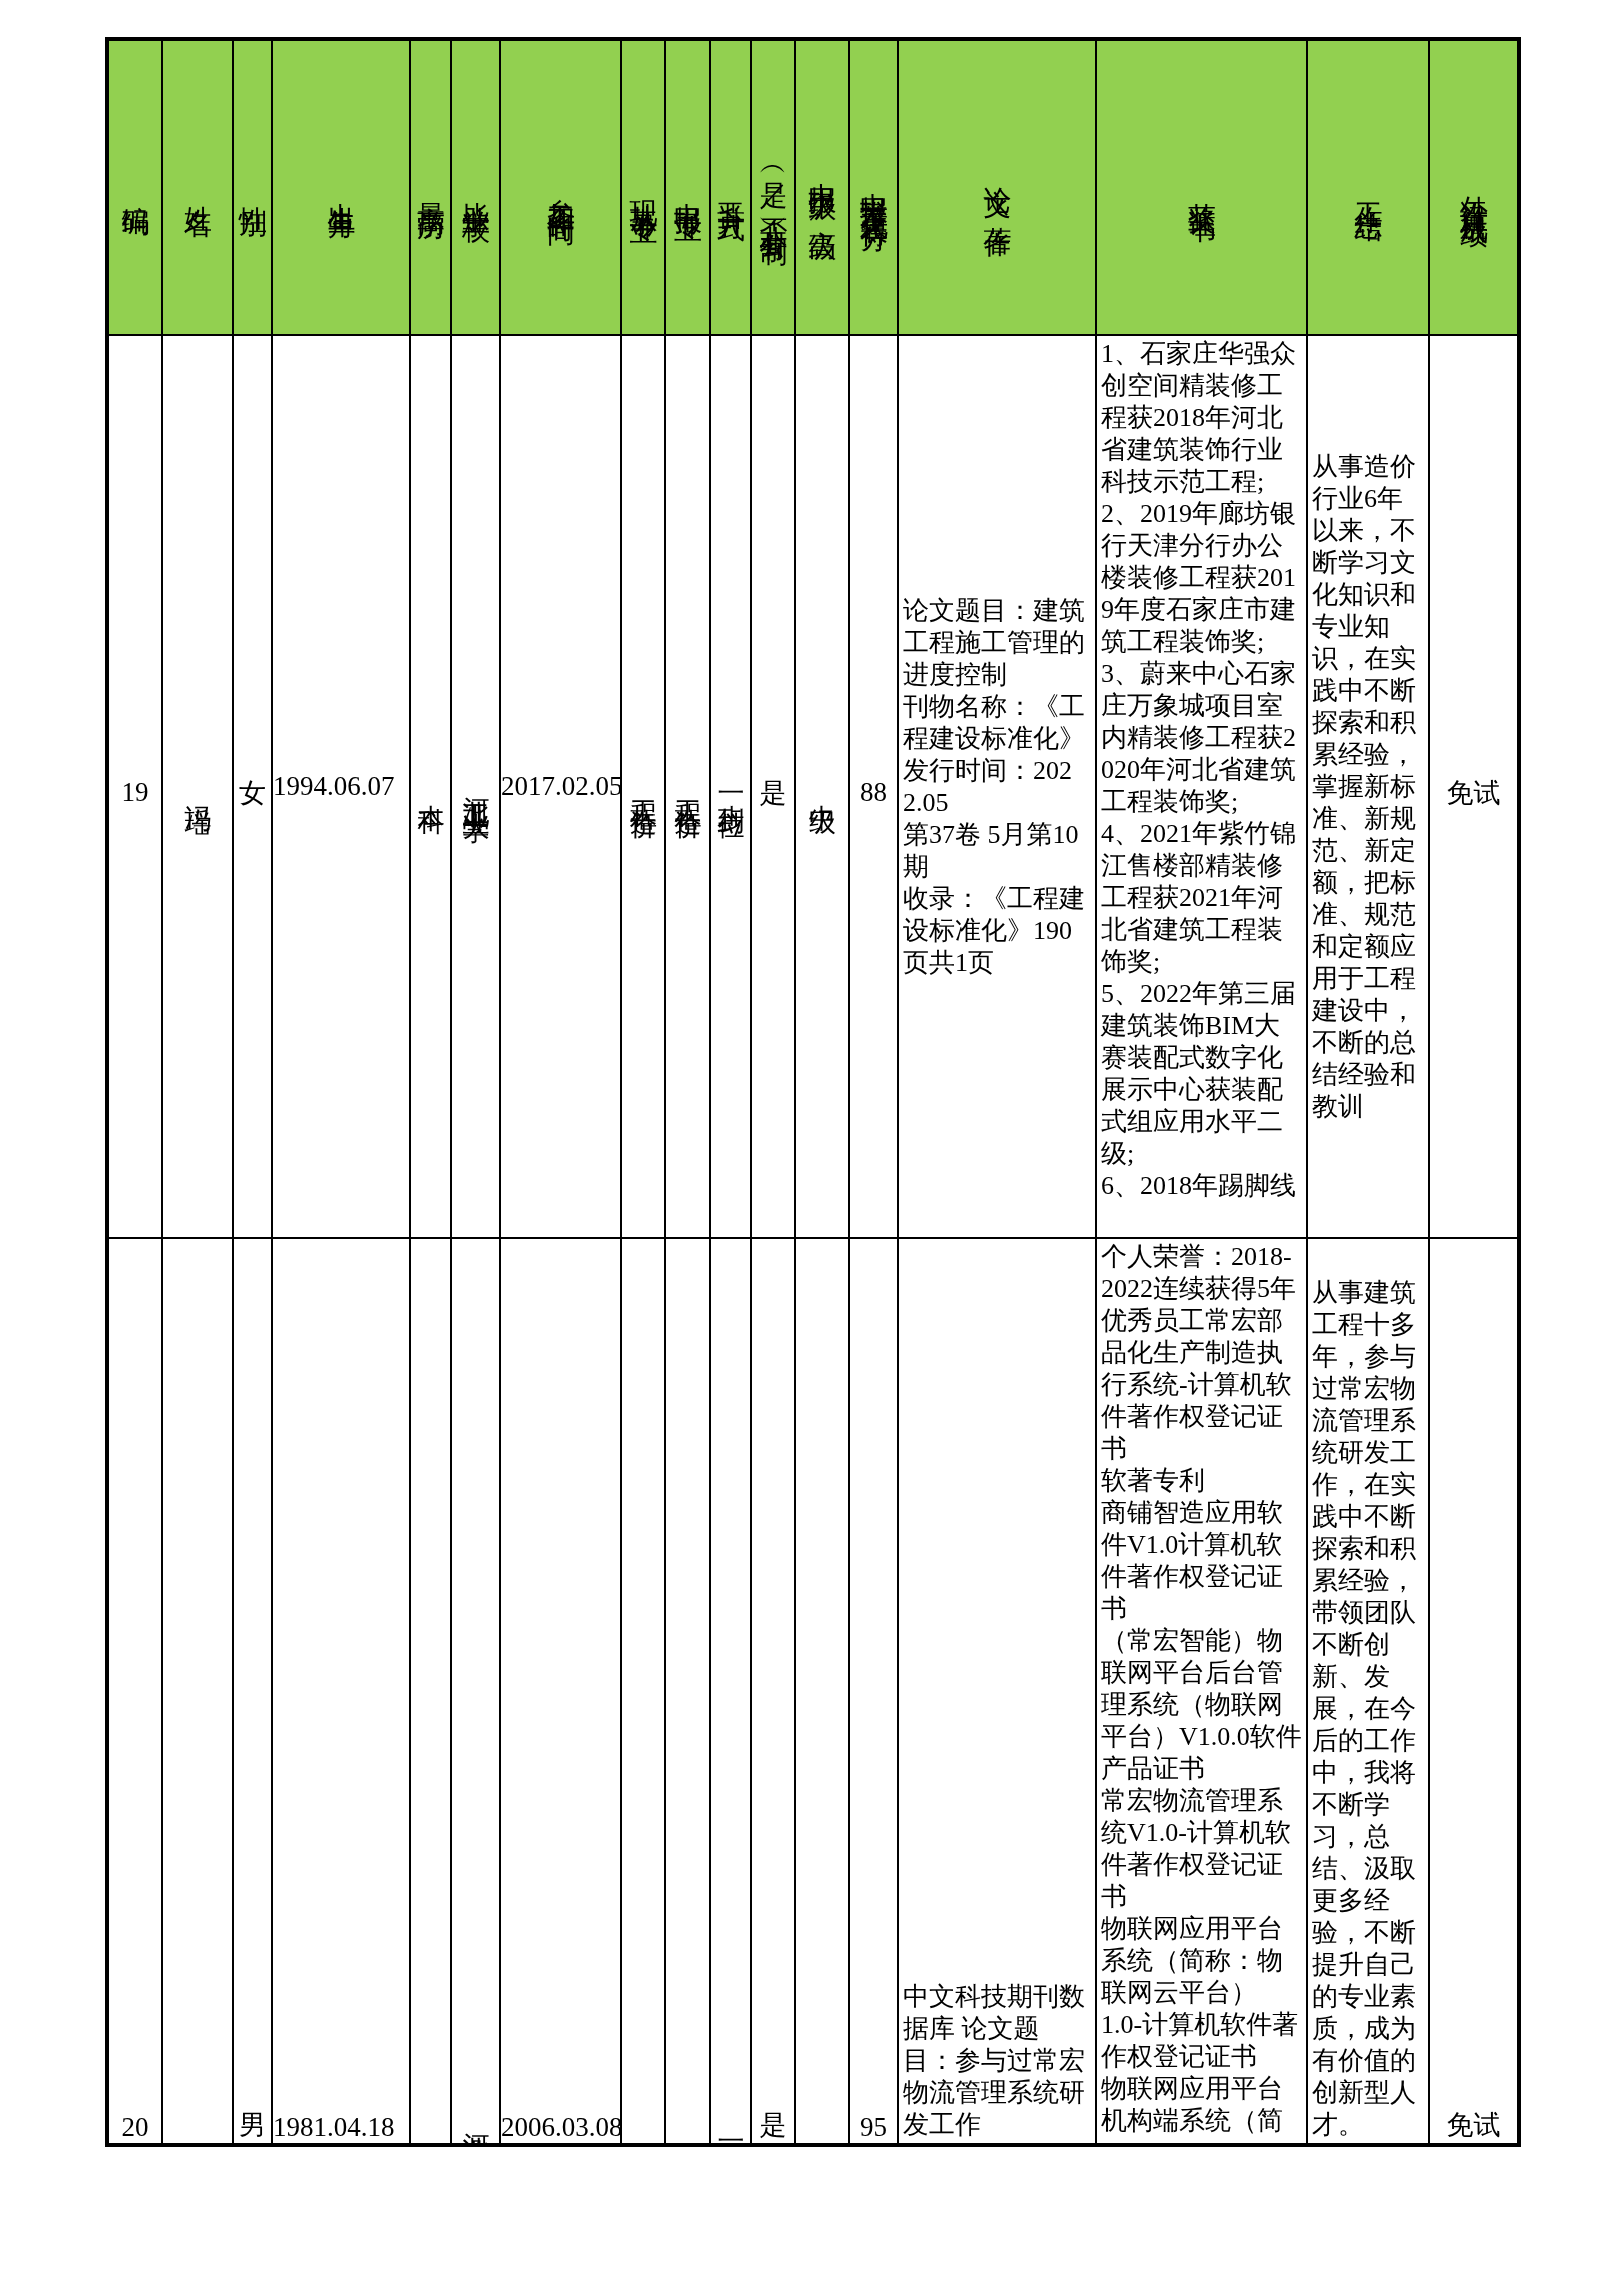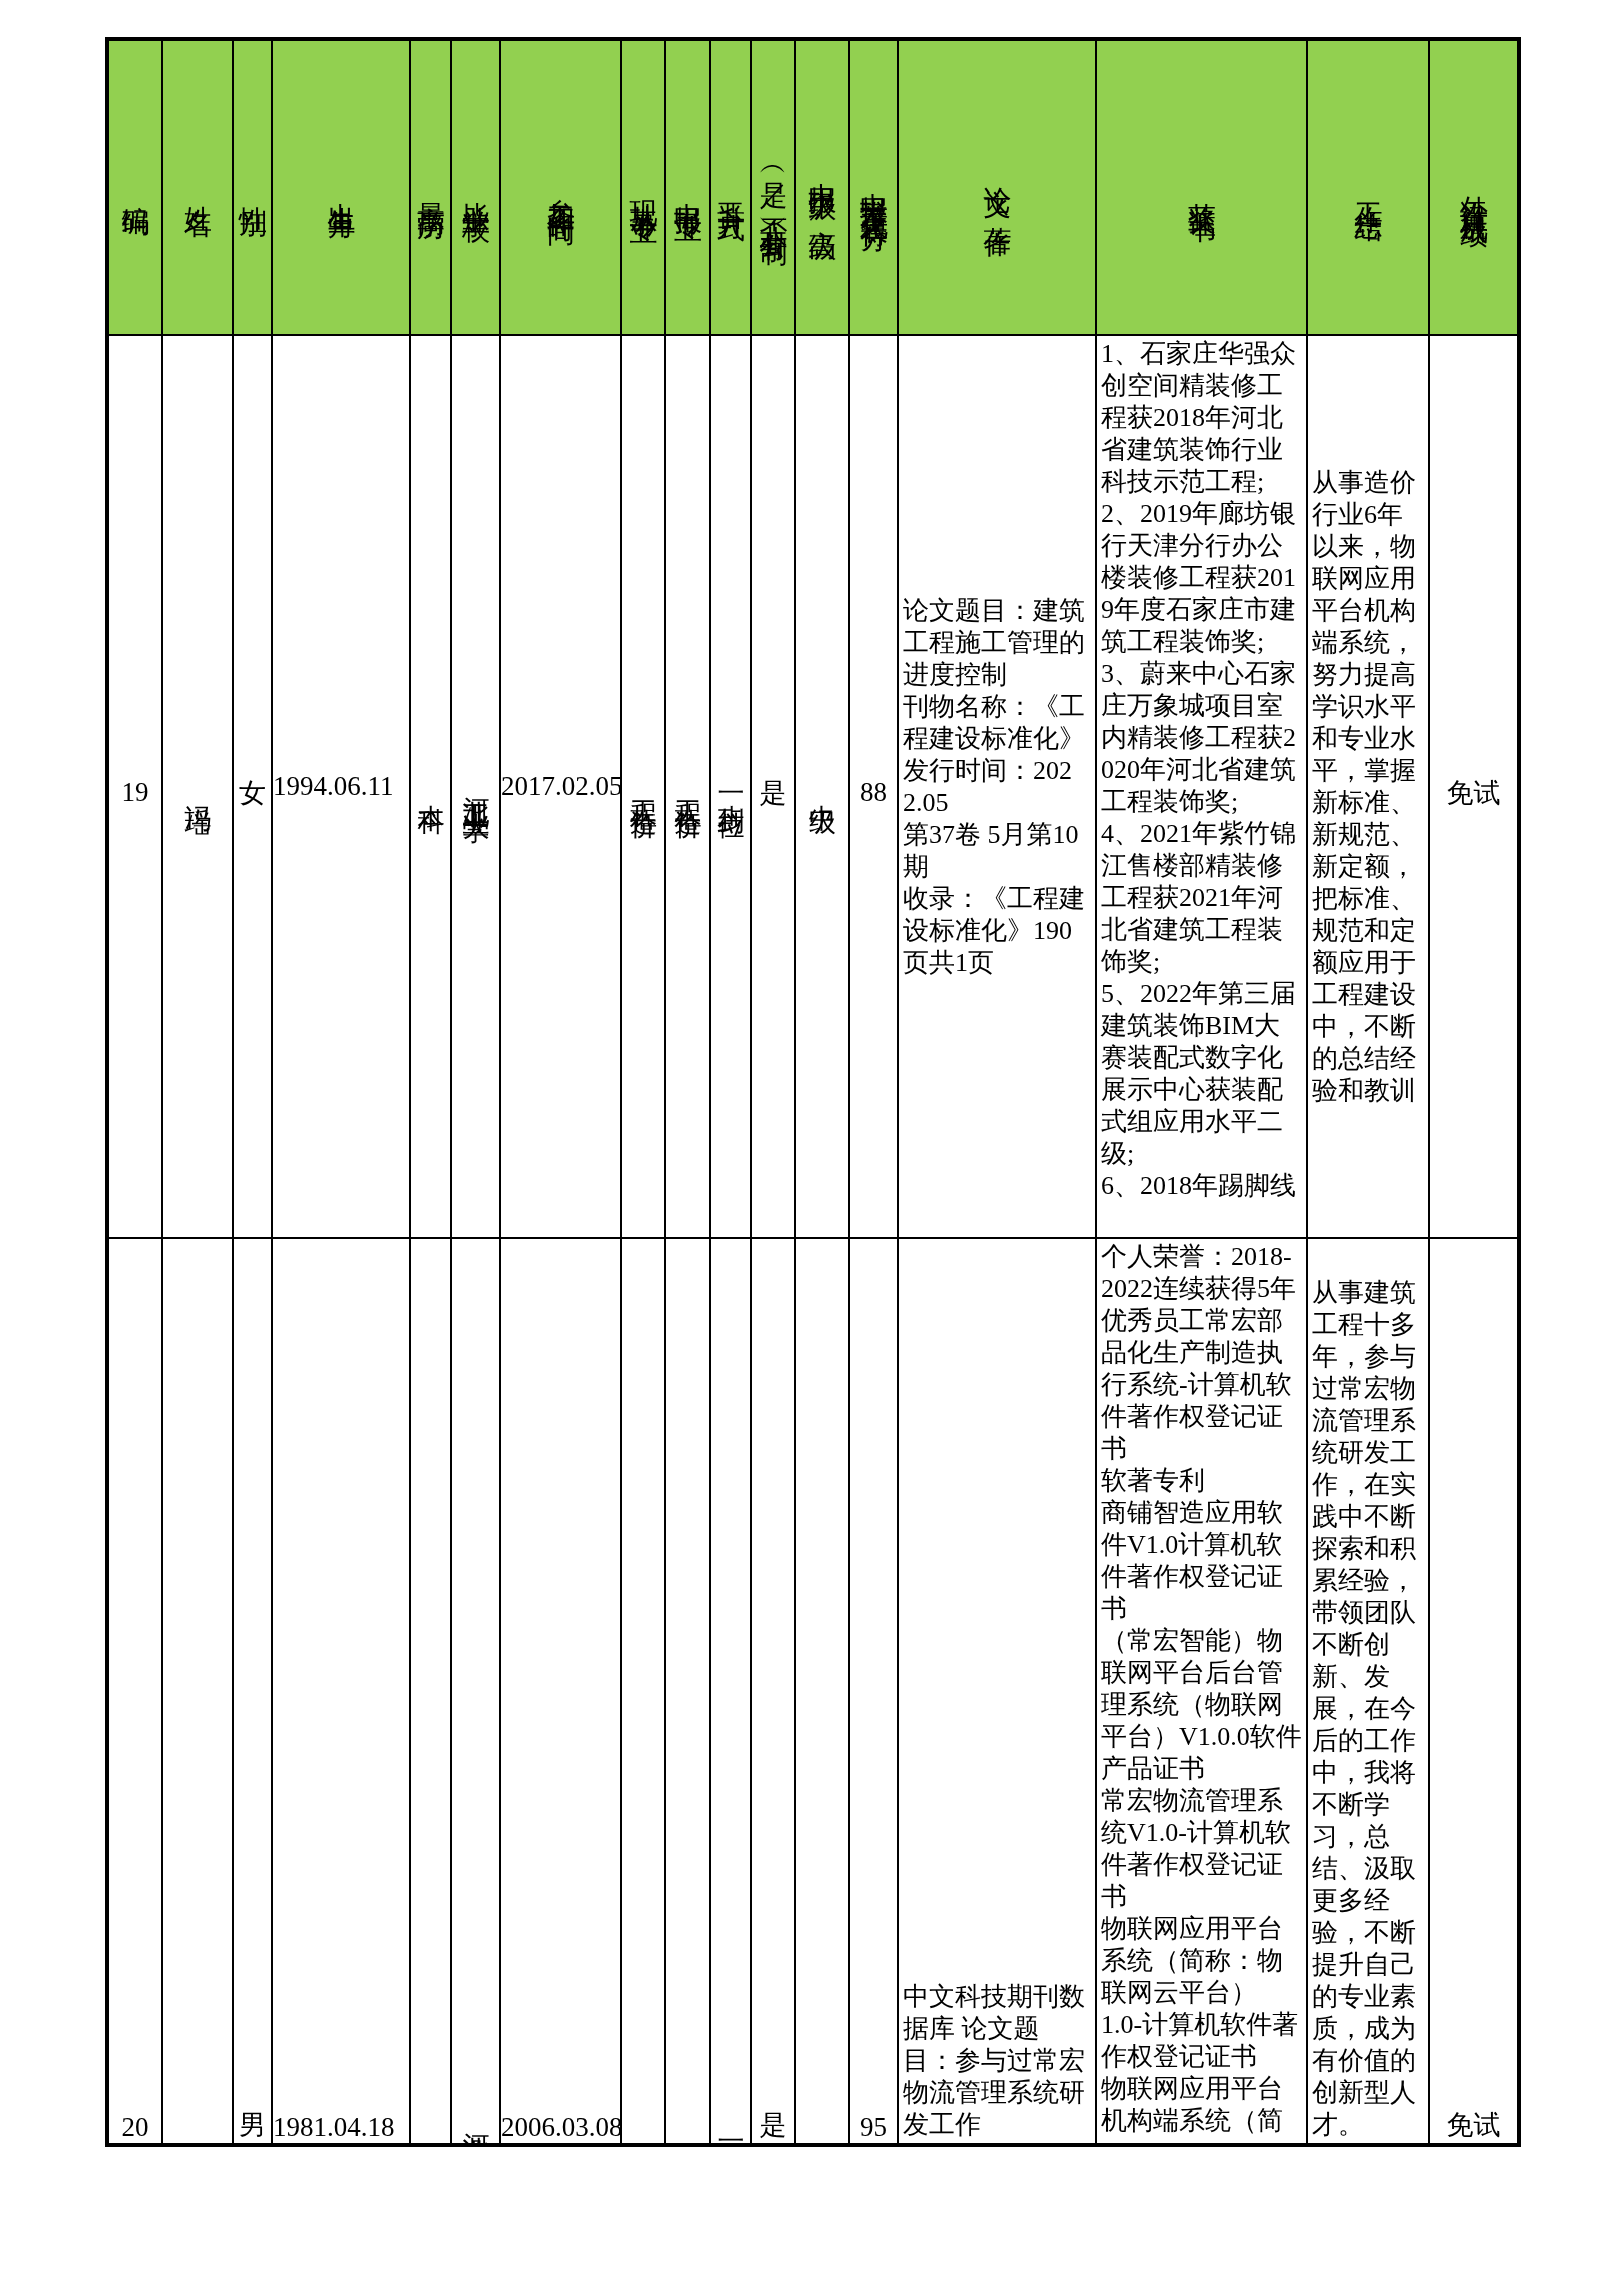--- a/index.html
+++ b/index.html
@@ -163,21 +163,21 @@
             <span class="vt vts">冯瑶</span>
           </div>
         </td>
       <td>
           <div class="box b19">
             <span class="num">女</span>
           </div>
         </td>
       <td>
           <div class="box b19 dateclip">
-            <span class="date">1994.06.11</span>
+            <span class="date">1994.06.07</span>
           </div>
         </td>
       <td>
           <div class="box b19">
             <span class="vt vts">本科</span>
           </div>
         </td>
       <td>
           <div class="box b19">
             <span class="vt vts">河北工业大学</span>
@@ -232,21 +232,21 @@
             <div class="para">1、石家庄华强众创空间精装修工程获2018年河北省建筑装饰行业科技示范工程;
 2、2019年廊坊银行天津分行办公楼装修工程获2019年度石家庄市建筑工程装饰奖;
 3、蔚来中心石家庄万象城项目室内精装修工程获2020年河北省建筑工程装饰奖;
 4、2021年紫竹锦江售楼部精装修工程获2021年河北省建筑工程装饰奖;
 5、2022年第三届建筑装饰BIM大赛装配式数字化展示中心获装配式组应用水平二级;
 6、2018年踢脚线</div>
           </div>
         </td>
       <td>
           <div class="box b19">
-            <div class="para">从事造价行业6年以来，物联网应用平台机构端系统，努力提高学识水平和专业水平，掌握新标准、新规范、新定额，把标准、规范和定额应用于工程建设中，不断的总结经验和教训</div>
+            <div class="para">从事造价行业6年以来，不断学习文化知识和专业知识，在实践中不断探索和积累经验，掌握新标准、新规范、新定额，把标准、规范和定额应用于工程建设中，不断的总结经验和教训</div>
           </div>
         </td>
       <td>
           <div class="box b19">
             <span class="num">免试</span>
           </div>
         </td>
     </tr>
     <tr>
       <td>

